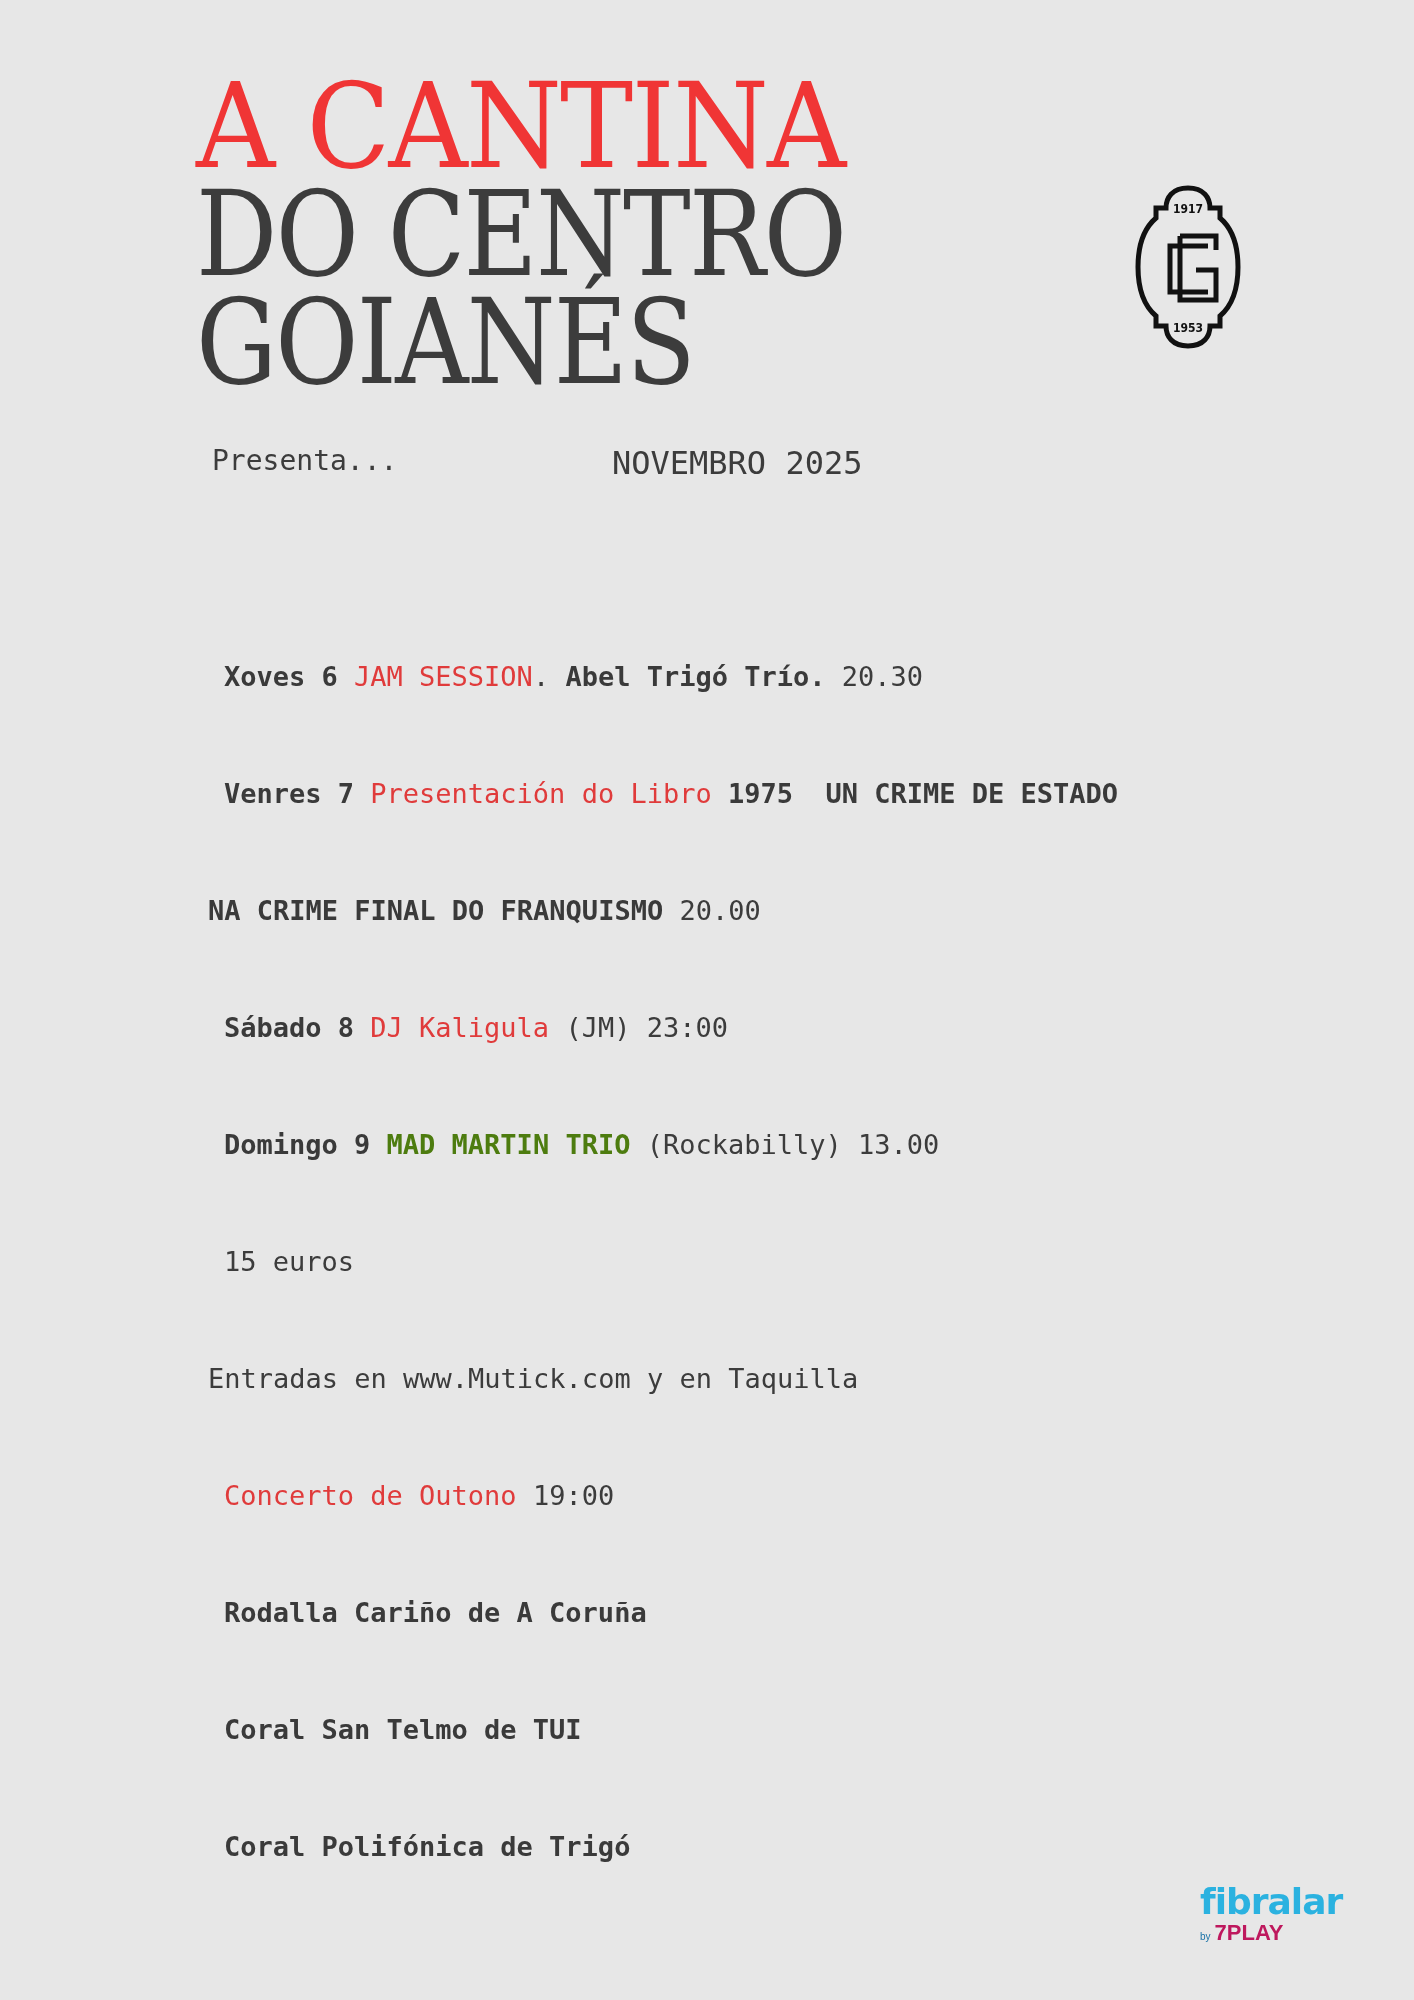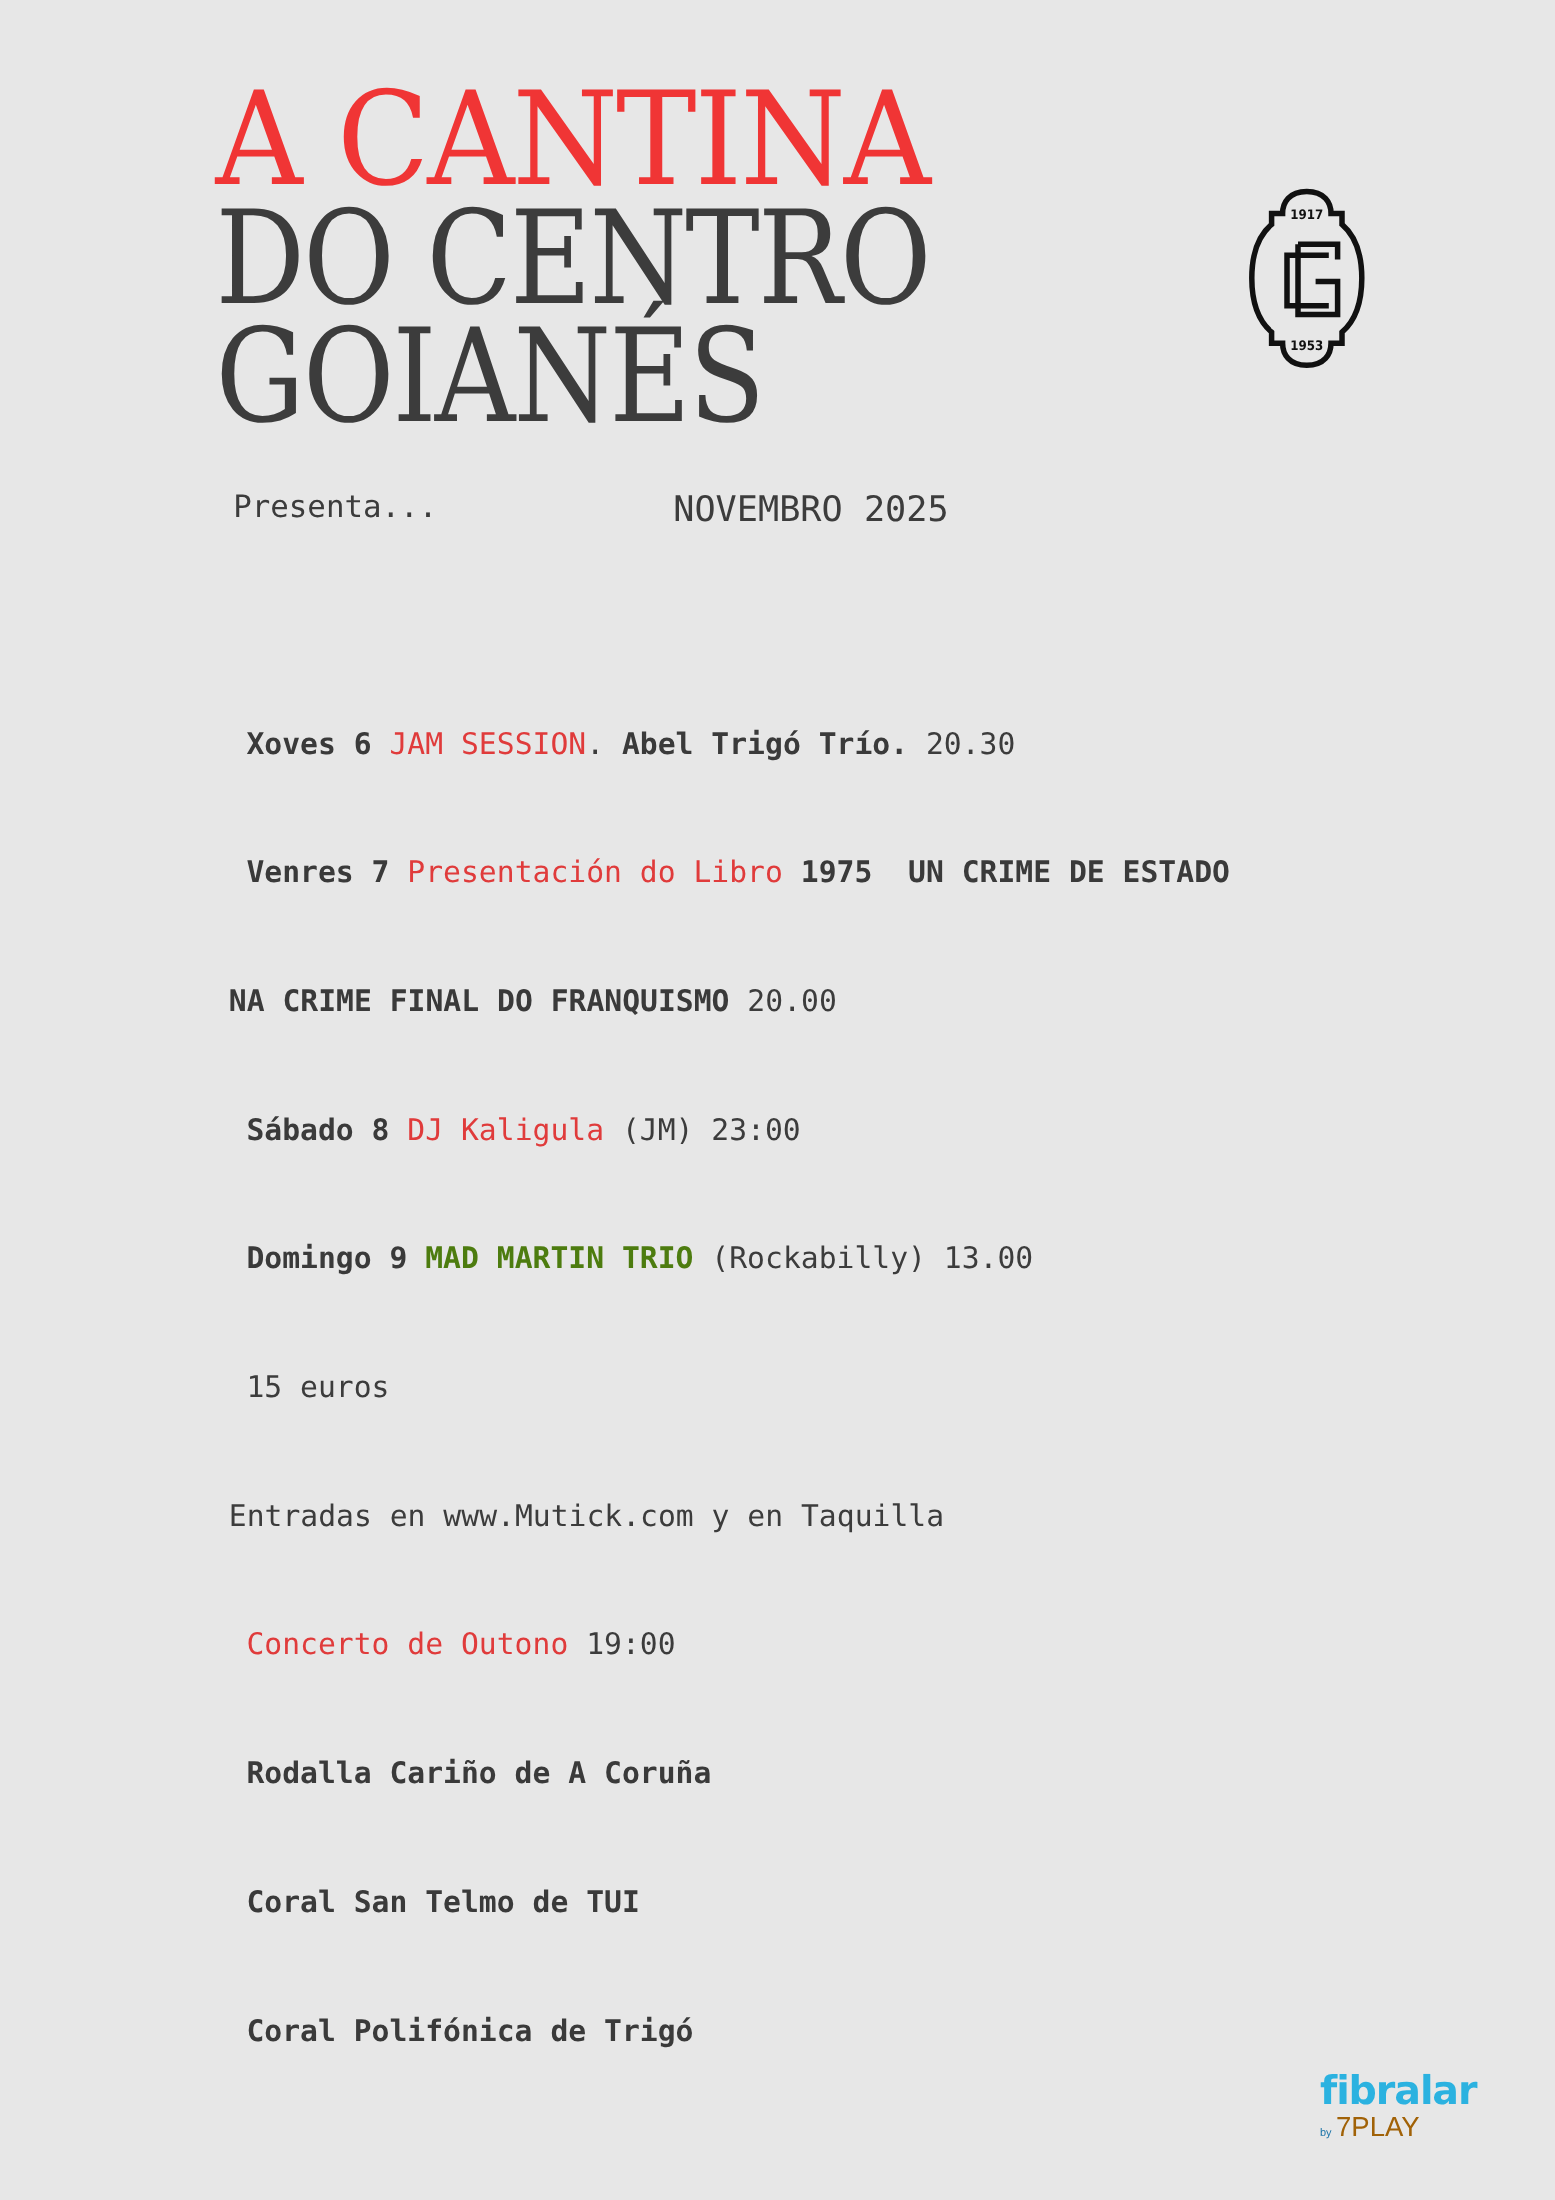--- a/index.html
+++ b/index.html
@@ -17,21 +17,21 @@
     letter-spacing: -2px;
     line-height: 108px;
     margin: 0;
   }
   .title .l1 { color: #f03535; font-size: 118px; display: block; transform: scaleX(0.93); transform-origin: left; }
   .title .l2 { color: #3c3c3c; font-size: 118px; display: block; transform: scaleX(0.86); transform-origin: left; }
   .title .l3 { color: #3c3c3c; font-size: 118px; display: block; transform: scaleX(0.86); transform-origin: left; }
 
   .logo {
     position: absolute;
-    left: 1134px; top: 170px;
+    left: 1134px; top: 184px;
     width: 108px; height: 166px;
   }
 
   .mono { font-family: "DejaVu Sans Mono", "Liberation Mono", monospace; }
 
   .presenta {
     position: absolute; left: 212px; top: 444px;
     font-size: 28px; color: #3c3c3c;
   }
   .month {
@@ -63,21 +63,21 @@
     font-family: "DejaVu Sans", sans-serif;
     font-weight: bold; font-size: 36px; color: #2bb2e0;
     letter-spacing: -1px; line-height: 36px; display: block;
   }
   .sponsor .by {
     font-family: "Liberation Sans", sans-serif;
     font-size: 10px; color: #1a73a8;
   }
   .sponsor .play {
     font-family: "Liberation Sans", sans-serif;
-    font-weight: normal; font-size: 25px; color: #a16207;
+    font-weight: bold; font-size: 22px; color: #be185d;
   }
 </style>
 </head>
 <body>
 
 <h1 class="title">
   <span class="l1">A CANTINA</span>
   <span class="l2">DO CENTRO</span>
   <span class="l3">GOIANÉS</span>
 </h1>

